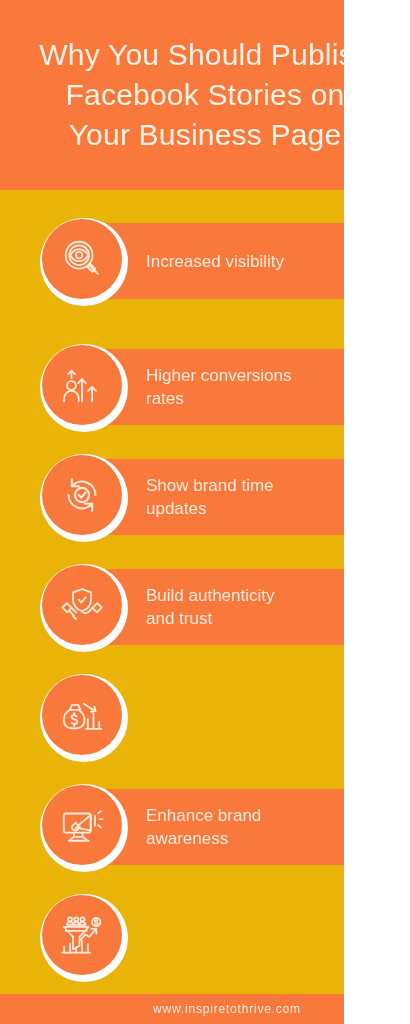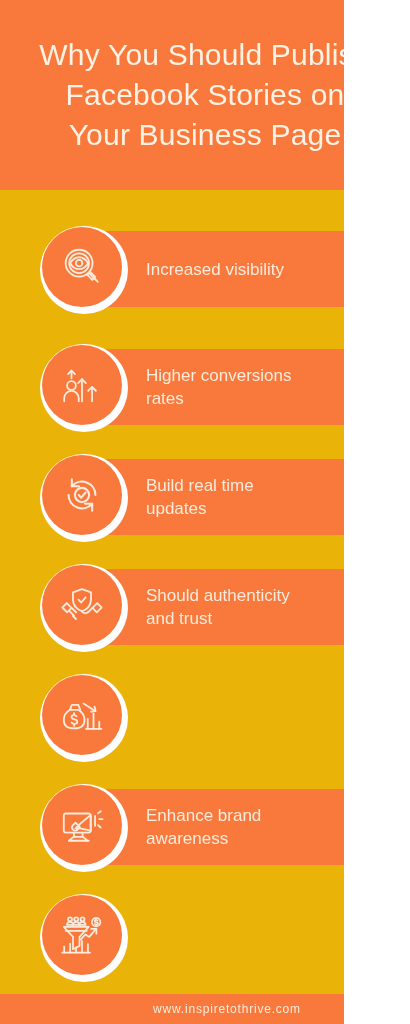--- a/index.html
+++ b/index.html
@@ -137,21 +137,21 @@
 
 <div id="poster">
 
   <div class="header">
     <div class="header-title">Why You Should Publish
 Facebook Stories on
 Your Business Page</div>
   </div>
 
   <div class="rows">
-      <div class="row" style="top: 36px;">
+      <div class="row" style="top: 28px;">
         <div class="row-bar">
           <div class="row-label">Increased visibility</div>
         </div>
         <div class="row-ring"></div>
         <div class="row-circle">
           <span class="row-icon">
             <svg viewBox="0 0 48 48" fill="none" stroke="#FBEBDC" stroke-width="1.9" stroke-linecap="round" stroke-linejoin="round">
     <circle cx="21" cy="20" r="14"></circle>
     <circle cx="21" cy="20" r="10.3"></circle>
     <path d="M11.6 20c2.6-4.2 6-6.2 9.4-6.2s6.8 2 9.4 6.2c-2.6 4.2-6 6.2-9.4 6.2S14.2 24.2 11.6 20z"></path>
@@ -178,40 +178,40 @@
     <path d="M24 41V18"></path>
               <path d="M20 22L24 18l4 4"></path>
     <path d="M34.5 41V26"></path>
               <path d="M30.5 30l4-4 4 4"></path>
   </svg>
           </span>
         </div>
       </div>
       <div class="row" style="top: 264px;">
         <div class="row-bar">
-          <div class="row-label">Build real time
+          <div class="row-label">Show brand time
 updates</div>
         </div>
         <div class="row-ring"></div>
         <div class="row-circle">
           <span class="row-icon">
             <svg viewBox="0 0 48 48" fill="none" stroke="#FBEBDC" stroke-width="2.2" stroke-linecap="round" stroke-linejoin="round">
     <path d="M38 24a14 14 0 0 0-24.6-9.1"></path>
     <path d="M10 24a14 14 0 0 0 24.6 9.1"></path>
     <path d="M13.4 7.5v7.4h7.4"></path>
     <path d="M34.6 40.5v-7.4h-7.4"></path>
     <circle cx="24" cy="24" r="7.4"></circle>
     <path d="M20.6 24l2.6 2.8 4.6-5.4"></path>
   </svg>
           </span>
         </div>
       </div>
       <div class="row" style="top: 374px;">
         <div class="row-bar">
-          <div class="row-label">Should authenticity
+          <div class="row-label">Build authenticity
 and trust</div>
         </div>
         <div class="row-ring"></div>
         <div class="row-circle">
           <span class="row-icon">
             <svg viewBox="0 0 48 48" fill="none" stroke="#FBEBDC" stroke-width="1.9" stroke-linecap="round" stroke-linejoin="round">
     <path d="M24 7.5l9.4 3.4v7.6c0 5.6-3.8 10.4-9.4 12-5.6-1.6-9.4-6.4-9.4-12v-7.6z"></path>
     <path d="M20.4 18.4l2.8 3 4.6-5.4"></path>
     <path d="M3.5 26.6l4.6-4.6 5 5-4.6 4.6z"></path>
     <path d="M44.5 26.6L39.9 22l-5 5 4.6 4.6z"></path>

